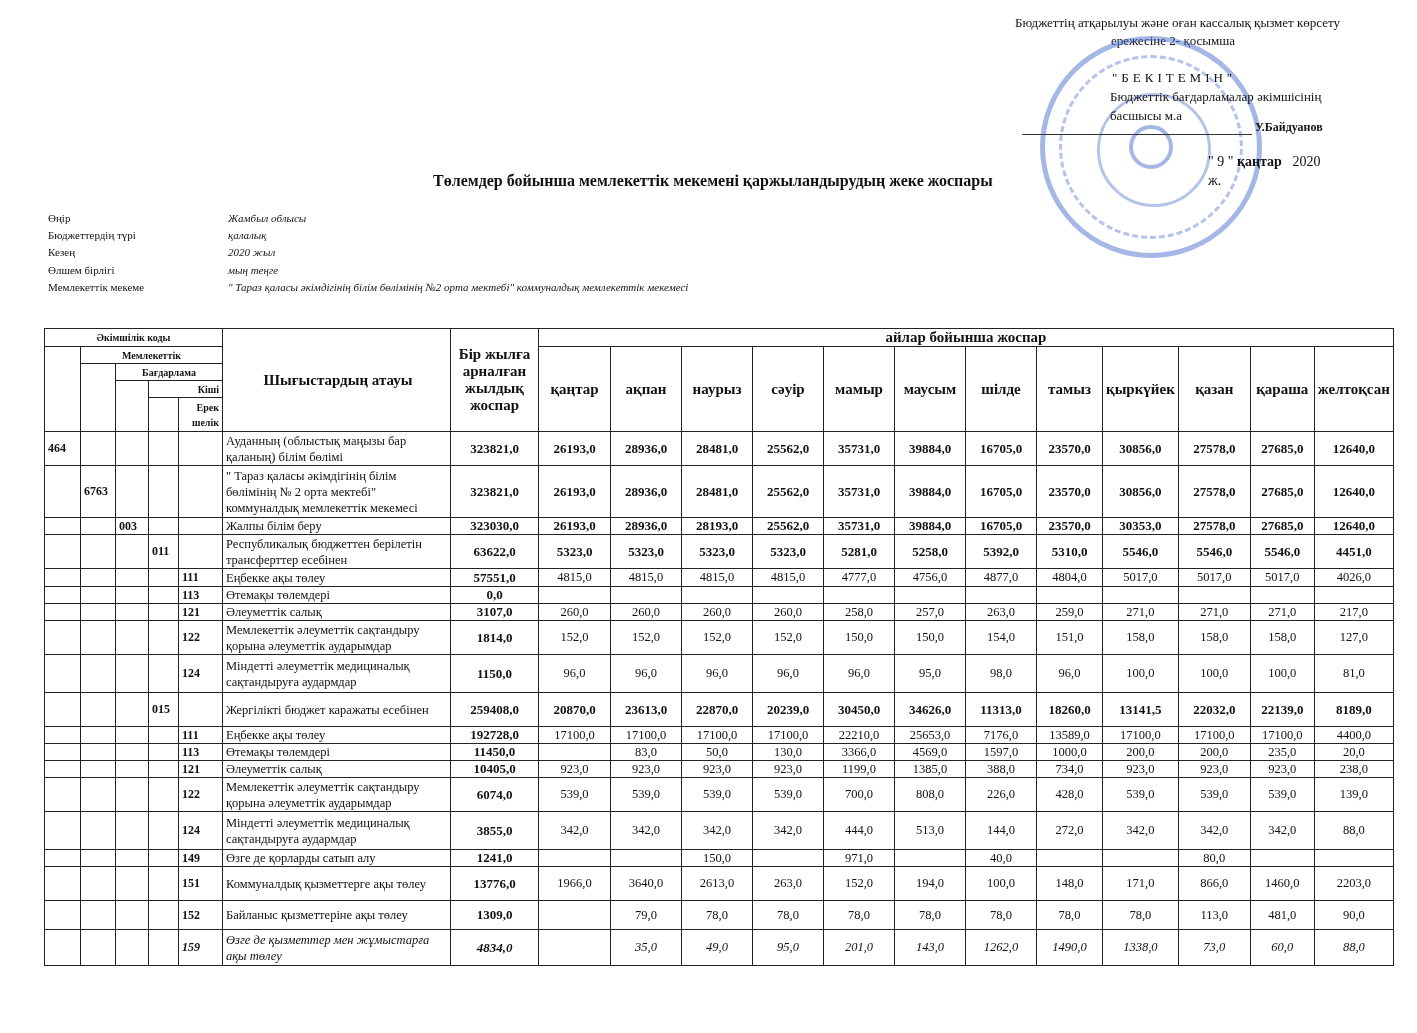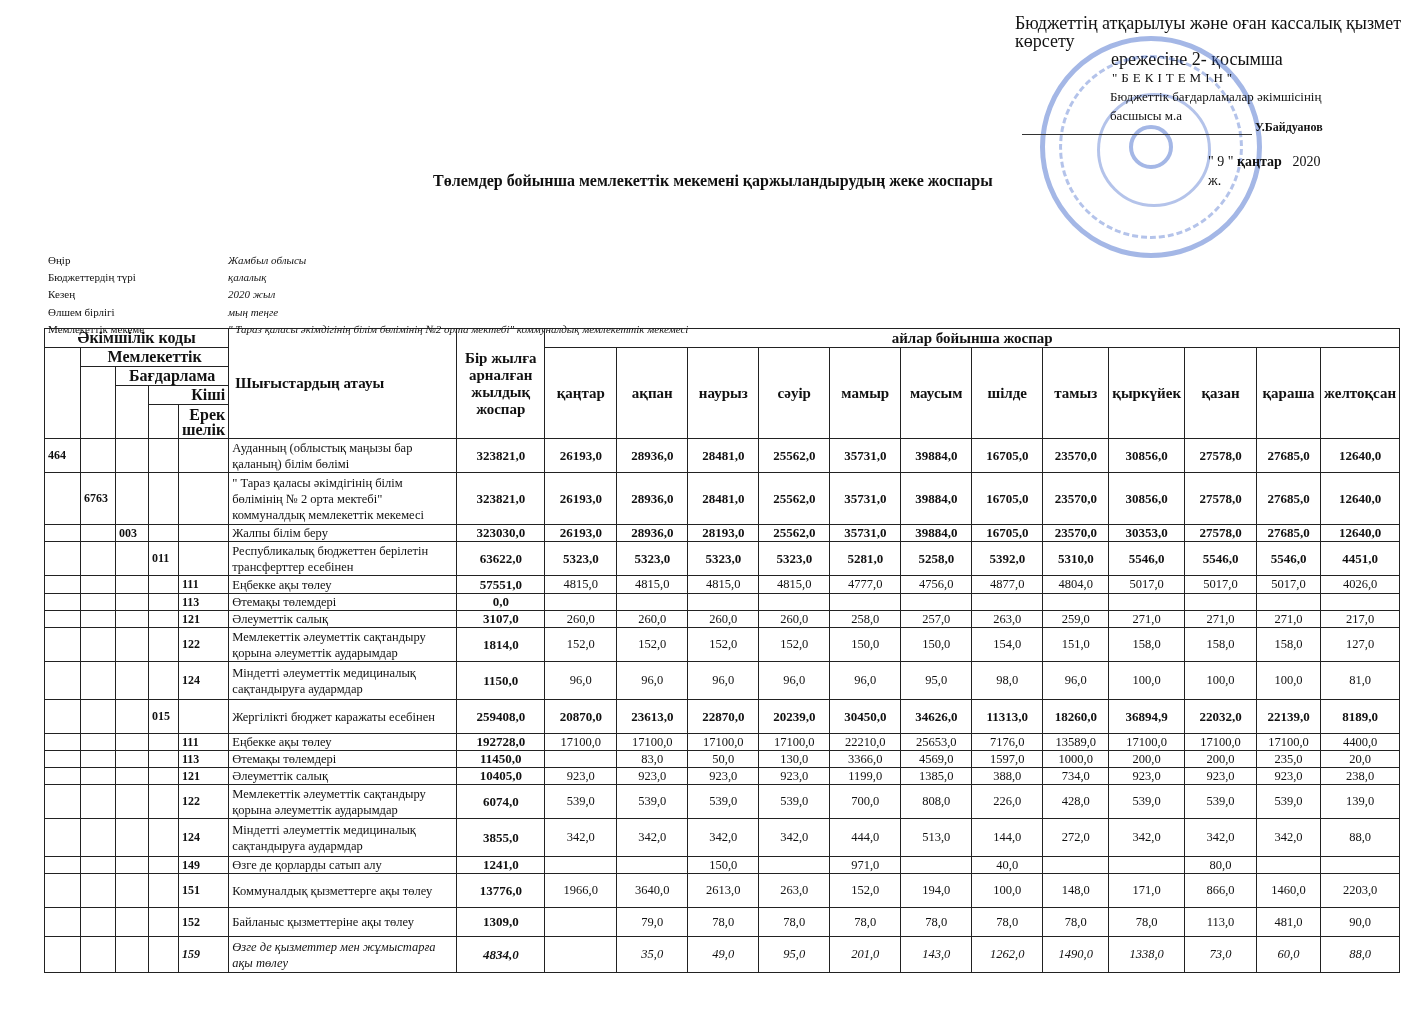--- a/index.html
+++ b/index.html
@@ -1,44 +1,44 @@
 <!DOCTYPE html>
 <html><head>
 <meta charset="utf-8">
 <style>
   html, body { margin:0; padding:0; background:#ffffff; }
   body { width:1417px; height:1033px; position:relative; overflow:hidden;
          font-family:"Liberation Serif", "DejaVu Serif", serif; color:#111; }
-  .annex { position:absolute; left:1015px; top:14px; font-size:18px; line-height:18px; }
+  .annex { position:absolute; left:1015px; top:14px; font-size:13px; line-height:18px; }
   .annex .l2 { padding-left:96px; }
   .approve { position:absolute; left:1110px; top:68px; font-size:13px; line-height:19px; }
   .approve .title { letter-spacing:4px; padding-left:2px; }
   .approve .sigline { position:absolute; left:-88px; top:66px; width:230px; border-top:1px solid #333; }
   .approve .name { position:absolute; left:145px; top:50px; font-weight:bold; font-size:12px; }
   .approve .date { position:absolute; left:98px; top:84px; font-size:14px; }
   .approve .date b { font-weight:bold; }
   .stamp { position:absolute; left:1040px; top:36px; width:222px; height:222px; border-radius:50%;
            border:5px solid rgba(60,100,200,0.55); box-sizing:border-box; opacity:0.85; }
   .stamp::before { content:""; position:absolute; left:14px; top:14px; right:14px; bottom:14px;
            border-radius:50%; border:3px dashed rgba(60,100,200,0.45); }
   .stamp .inner { position:absolute; left:52px; top:52px; width:108px; height:108px; border-radius:50%;
            border:3px solid rgba(60,100,200,0.45); }
   .stamp .emblem { position:absolute; left:84px; top:84px; width:44px; height:44px; border-radius:50%;
            border:4px solid rgba(60,100,200,0.55); box-sizing:border-box; }
   .doc-title { position:absolute; left:433px; top:172px; font-size:16px; font-weight:bold; }
-  .meta { position:absolute; left:48px; top:210px; font-size:11px; line-height:17.2px;margin-top:42px; }
+  .meta { position:absolute; left:48px; top:210px; font-size:11px; line-height:17.2px; }
   .meta .row { display:flex; }
   .meta .k { width:180px; white-space:nowrap; }
   .meta .v { font-style:italic; white-space:nowrap; }
 
   table.plan { position:absolute; left:44px; top:328px; border-collapse:collapse;
                font-size:12.5px; table-layout:fixed; }
   table.plan td, table.plan th { border:1px solid #222; padding:0 3px; vertical-align:middle; }
   table.plan th { font-weight:bold; font-size:15px; text-align:center; }
-  table.plan thead th.gr { font-size:16px; }
+  table.plan thead th.gr { font-size:10px; }
   .c-code { text-align:left; font-weight:bold; font-size:12px; }
   .c-name { text-align:left; font-size:12.5px; line-height:16px; }
   .c-num { text-align:center; white-space:nowrap; }
   tr.bold .c-num { font-weight:bold; font-size:13px; }
   .c-year { font-weight:bold; font-size:13px; text-align:center; }
 </style>
 </head>
 <body>
 
 <div class="annex">
@@ -107,21 +107,21 @@
     <col style="width:71px">
       <col style="width:66px">
       <col style="width:73px">
       <col style="width:72px">
       <col style="width:64px">
       <col style="width:76px">
   </colgroup>
   <thead>
     <tr style="height:17px">
       <th colspan="5" class="gr">Әкімшілік коды</th>
-      <th rowspan="5" style="text-align:left;padding-left:6px">Шығыстардың атауы</th>
+      <th rowspan="5" style="text-align:center;padding-left:6px">Шығыстардың атауы</th>
       <th rowspan="5">Бір жылға арналған жылдық жоспар</th>
       <th colspan="12">айлар бойынша жоспар</th>
     </tr>
     <tr style="height:17px">
       <th rowspan="4"></th>
       <th colspan="4" class="gr">Мемлекеттік</th>
       <th rowspan="4">қаңтар</th>
       <th rowspan="4">ақпан</th>
       <th rowspan="4">наурыз</th>
       <th rowspan="4">сәуір</th>
@@ -346,21 +346,21 @@
         <td class="c-name">Жергілікті бюджет каражаты есебінен</td>
         <td class="c-year">259408,0</td>
         <td class="c-num">20870,0</td>
         <td class="c-num">23613,0</td>
         <td class="c-num">22870,0</td>
         <td class="c-num">20239,0</td>
         <td class="c-num">30450,0</td>
         <td class="c-num">34626,0</td>
         <td class="c-num">11313,0</td>
         <td class="c-num">18260,0</td>
-        <td class="c-num">36894,9</td>
+        <td class="c-num">13141,5</td>
         <td class="c-num">22032,0</td>
         <td class="c-num">22139,0</td>
         <td class="c-num">8189,0</td>
       </tr>
       <tr style="height: 17px;">
         <td></td>
         <td></td>
         <td></td>
         <td></td>
         <td class="c-code">111</td>

